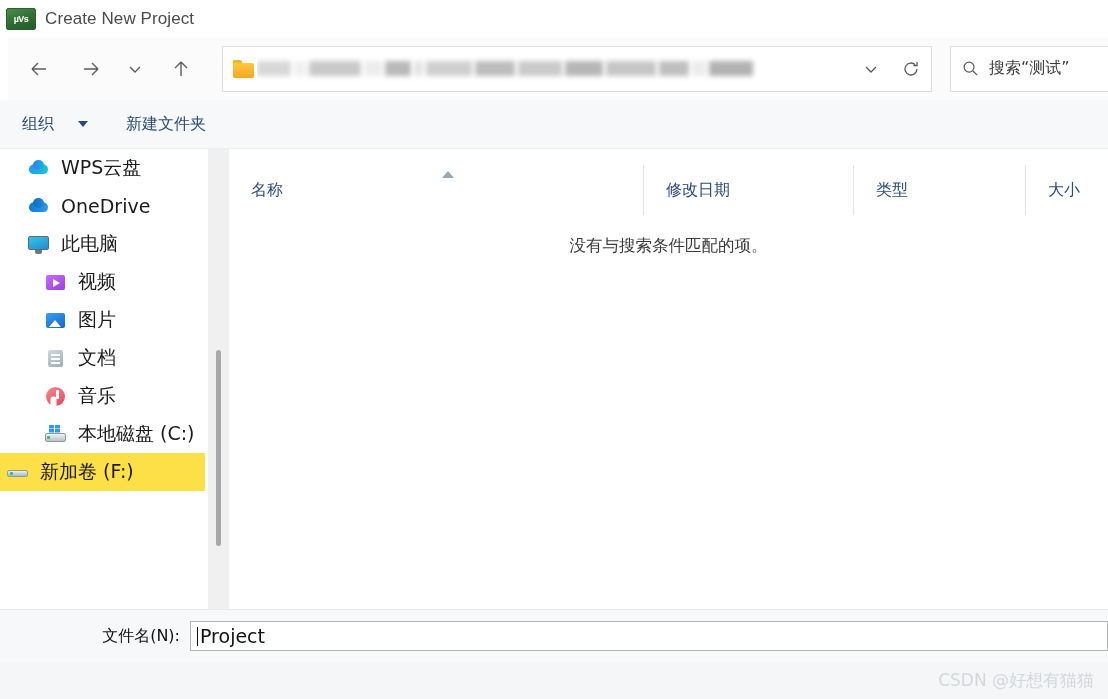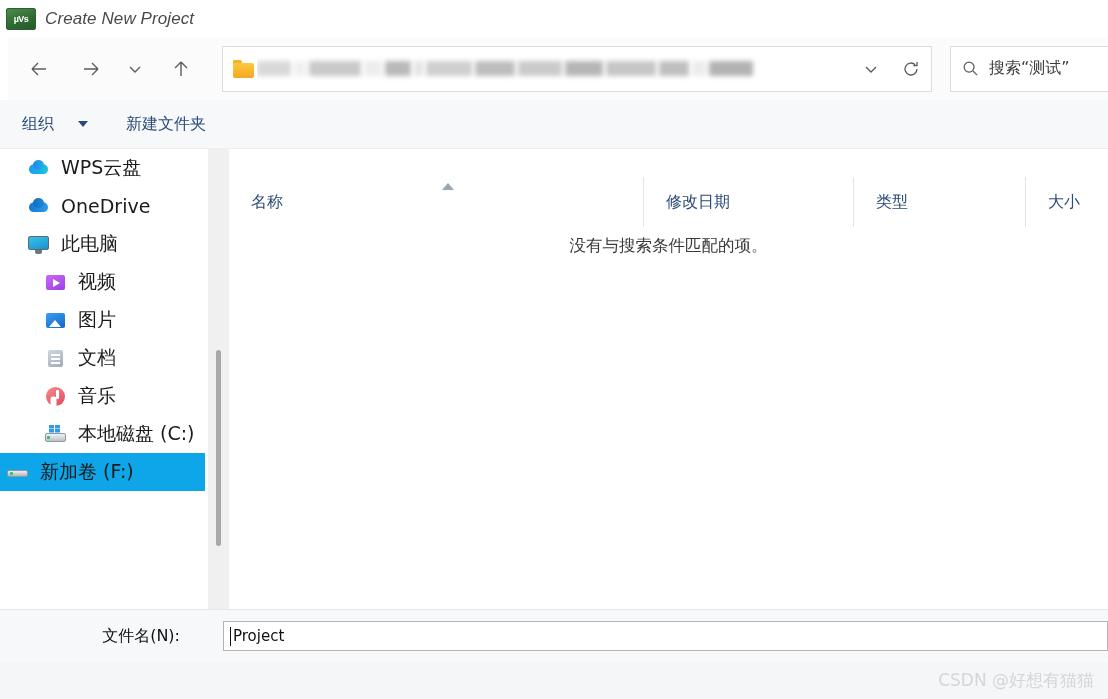--- a/index.html
+++ b/index.html
@@ -44,21 +44,20 @@
     letter-spacing: -0.5px;
     text-align: center;
     font-family: "Liberation Sans", sans-serif;
   }
   .title-text {
     margin-left: 9px;
     font-size: 17px;
     color: #4a4a4a;
     letter-spacing: 0.1px;
     white-space: nowrap;
-    font-style: italic;
   }
 
   
   .navbar {
     position: absolute; left: 8px; top: 37px;
     width: 1108px; height: 63px;
     background: #fbfbfb;
     display: flex; align-items: center;
     box-sizing: border-box;
   }
@@ -192,21 +191,21 @@
   .nav-list { position: absolute; left: 0; top: 0; width: 229px; }
   .nav-row {
     position: relative;
     height: 38px;
     display: flex; align-items: center;
     padding-left: 28px;
     box-sizing: border-box;
     width: 205px;
   }
   .nav-row.indent { padding-left: 45px; }
-  .nav-row.selected { background: #0ea5e9; padding-left: 7px; }
+  .nav-row.selected { background: #fde047; padding-left: 7px; }
   .nav-label {
     margin-left: 12px;
     font-size: 19px;
     color: #1b1b1b;
     white-space: nowrap;
     font-family: "DejaVu Sans", "Liberation Sans", sans-serif;
   }
   .ic { width: 21px; height: 21px; flex: 0 0 auto; position: relative; }
 
   
@@ -360,21 +359,21 @@
     border-radius: 3px;
   }
 
   
   .filepane {
     position: absolute; left: 229px; top: 0;
     width: 879px; height: 460px;
     background: #ffffff;
   }
   .col-header {
-    position: absolute; left: 0; top: 28px;
+    position: absolute; left: 0; top: 16px;
     width: 879px; height: 50px;
     display: flex; align-items: center;
     box-sizing: border-box;
   }
   .col {
     position: relative;
     height: 50px;
     display: flex; align-items: center;
     box-sizing: border-box;
     flex: 0 0 auto;
@@ -415,21 +414,20 @@
     background: #f6f8fa;
     box-sizing: border-box;
     border-top: 1px solid #e6e9ec;
   }
   .form-row {
     position: absolute;
     left: 0;
     height: 32px;
     display: flex; align-items: center;
     width: 1108px;
-    gap: 33px;
   }
   .row-filename { top: 10px; }
   .row-filetype { top: 51px; }
   .form-label {
     width: 190px;
     text-align: right;
     padding-right: 10px;
     box-sizing: border-box;
     font-size: 16px;
     color: #111111;
@@ -438,21 +436,21 @@
   }
   .form-input {
     height: 30px;
     flex: 1 1 auto;
     margin-right: 0;
     background: #ffffff;
     border: 1px solid #b4b4b4;
     box-sizing: border-box;
     display: flex; align-items: center;
     padding-left: 6px;
-    font-size: 15px;
+    font-size: 19px;
     color: #111111;
     white-space: nowrap;
     overflow: hidden;
     font-family: "DejaVu Sans", "Liberation Sans", sans-serif;
     text-align: right;
   }
   .form-input.combo {
     border-color: #c9c9c9;
     background: #ffffff;
   }

